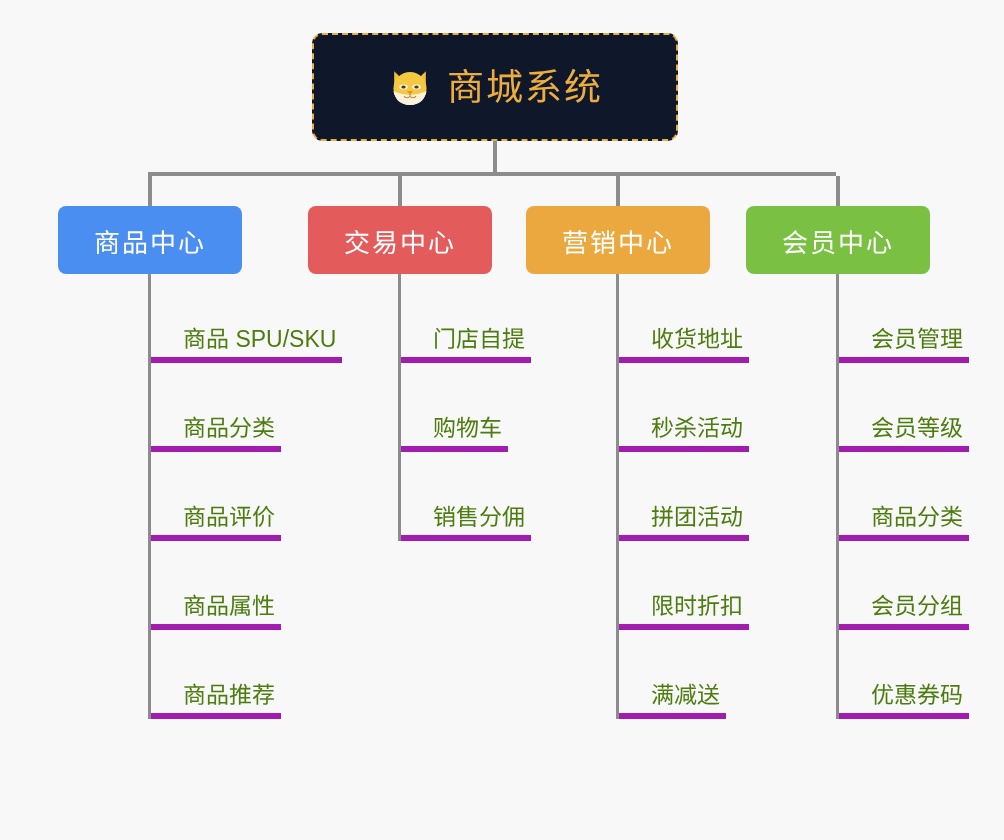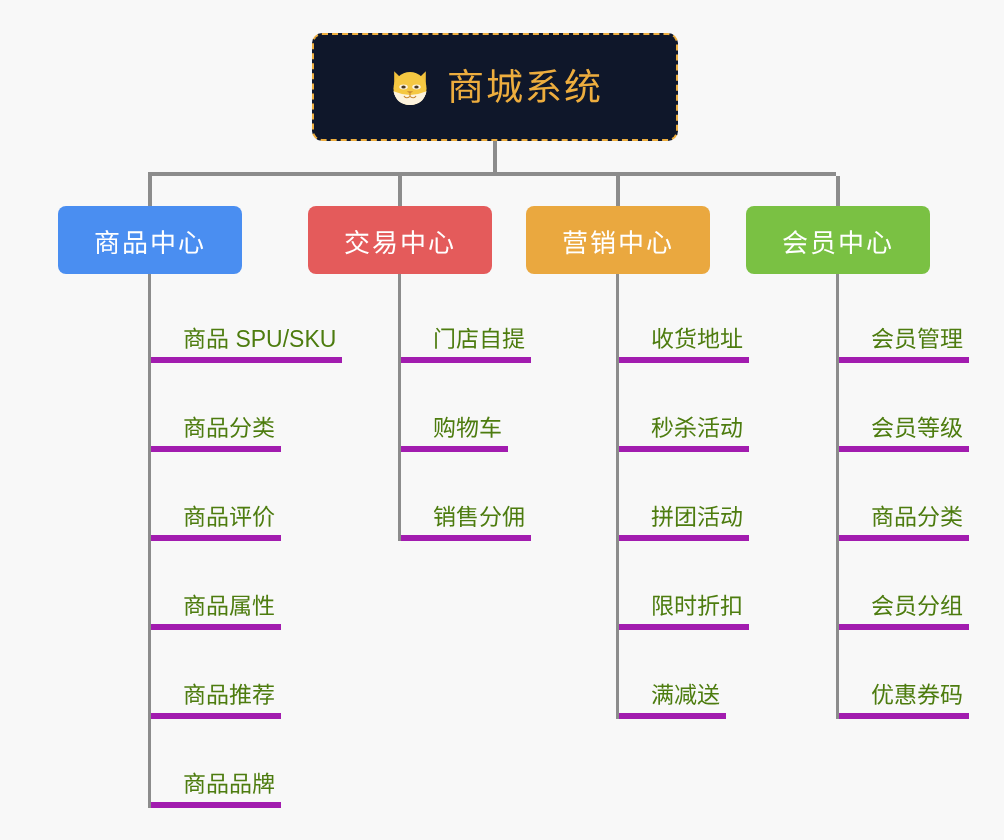--- a/index.html
+++ b/index.html
@@ -175,23 +175,20 @@
         </div>
       <div class="leaf">
           <span class="leaf-label">商品评价</span>
         </div>
       <div class="leaf">
           <span class="leaf-label">商品属性</span>
         </div>
       <div class="leaf">
           <span class="leaf-label">商品推荐</span>
         </div>
-      <div class="leaf">
-          <span class="leaf-label">商品品牌</span>
-        </div>
     </div>
   </div>
 
   <div class="column" style="left:398px;">
     <div class="col-drop"></div>
     <div class="cat-box" style="background:#e45b5b;text-align:right;">
       <span>交易中心</span>
     </div>
     <div class="leaves">
       <div class="leaf">

